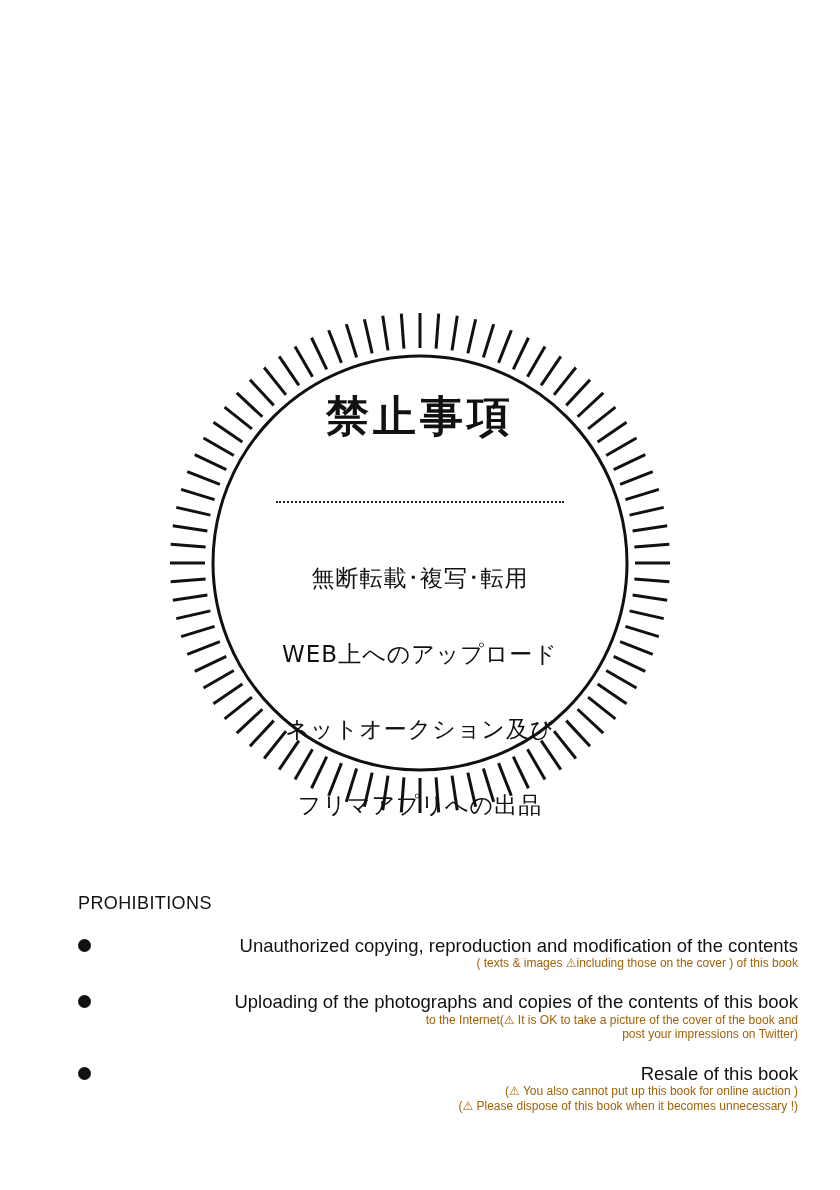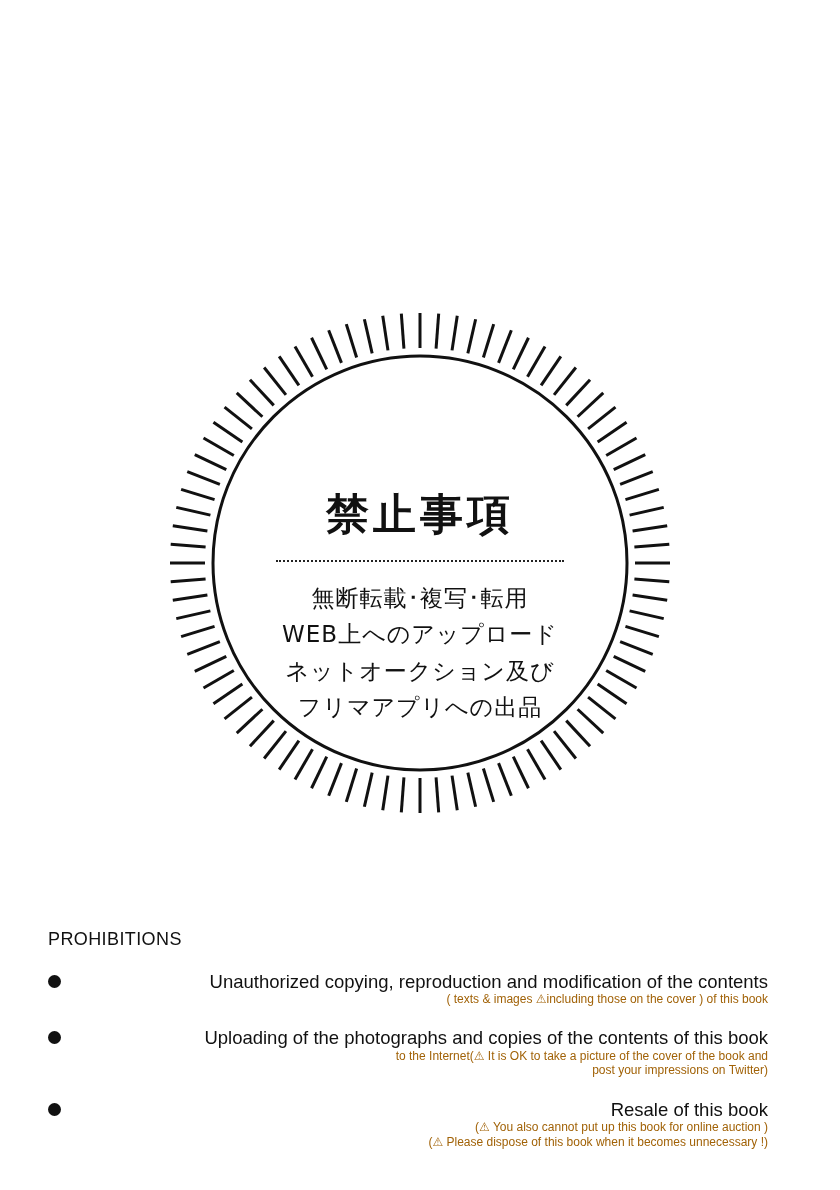--- a/index.html
+++ b/index.html
@@ -34,21 +34,21 @@
   }
   #seal-text {
     position: absolute;
     left: 0;
     top: 0;
     width: 520px;
     height: 520px;
     display: flex;
     flex-direction: column;
     align-items: center;
-    justify-content: center;
+    justify-content: space-between;
     padding-top: 92px;
     box-sizing: border-box;
   }
   #seal-title {
     font-family: "DejaVu Sans", sans-serif;
     font-size: 43px;
     font-weight: 700;
     letter-spacing: 4px;
     line-height: 1;
     color: #111;
@@ -65,24 +65,23 @@
     font-size: 23px;
     line-height: 1.58;
     letter-spacing: 1px;
     color: #111;
     white-space: nowrap;
   }
 
   
   #prohibitions {
     position: absolute;
-    left: 48px;
+    left: 78px;
     top: 893px;
     width: 720px;
-    margin-top: 36px;
   }
   #prohibitions-heading {
     font-size: 18px;
     line-height: 1.2;
     letter-spacing: 0.4px;
     margin-bottom: 20px;
     color: #111;
   }
   .item {
     margin-bottom: 21px;

